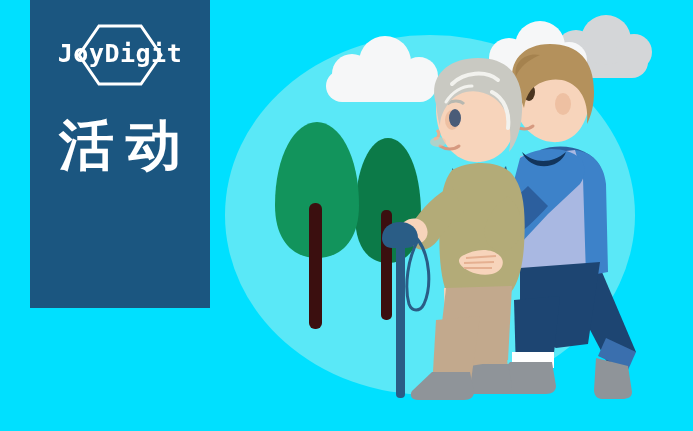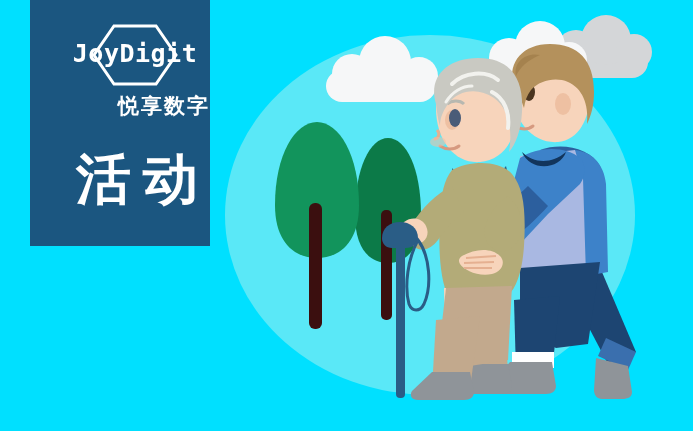--- a/index.html
+++ b/index.html
@@ -6,22 +6,22 @@
   body{
     width:693px;height:431px;
     font-family:"Liberation Sans","DejaVu Sans",sans-serif;
     overflow:hidden;background:#00e0ff;
   }
   #poster{position:relative;width:693px;height:431px;overflow:hidden;background:#00e0ff;}
   #art{position:absolute;left:0;top:0;width:693px;height:431px;}
 
   
   .panel{
-    position:absolute;left:30px;top:0;width:180px;height:246px;
-    background:#1b5680;display:flex;flex-direction:column;align-items:flex-end;
+    position:absolute;left:30px;top:0;width:180px;height:308px;
+    background:#1b5680;display:flex;flex-direction:column;align-items:center;
   }
   .logo-wrap{position:relative;width:150px;height:62px;margin-top:24px;}
   .logo-hex{position:absolute;left:32px;top:0;width:86px;height:62px;}
   .logo-word{
     position:absolute;left:0;top:14px;width:150px;text-align:center;
     color:#ffffff;font-size:25px;font-weight:bold;letter-spacing:.5px;
     font-family:"DejaVu Sans Mono","Liberation Mono",monospace;
     line-height:32px;white-space:nowrap;
   }
   .logo-sub{
@@ -178,20 +178,19 @@
 
   <div class="panel">
 
     <div class="logo-wrap">
       <svg class="logo-hex" viewBox="0 0 86 62">
         <polygon points="22,2 64,2 84,31 64,60 22,60 2,31" fill="none" stroke="#ffffff" stroke-width="3"></polygon>
       </svg>
       <div class="logo-word">JoyDigit</div>
     </div>
 
-    <div class="logo-sub">悦享数字</div>
 
     <div class="title-block">
       <div class="title-line">活动</div>
     </div>
   </div>
 
 </div>
 
 </body></html>

